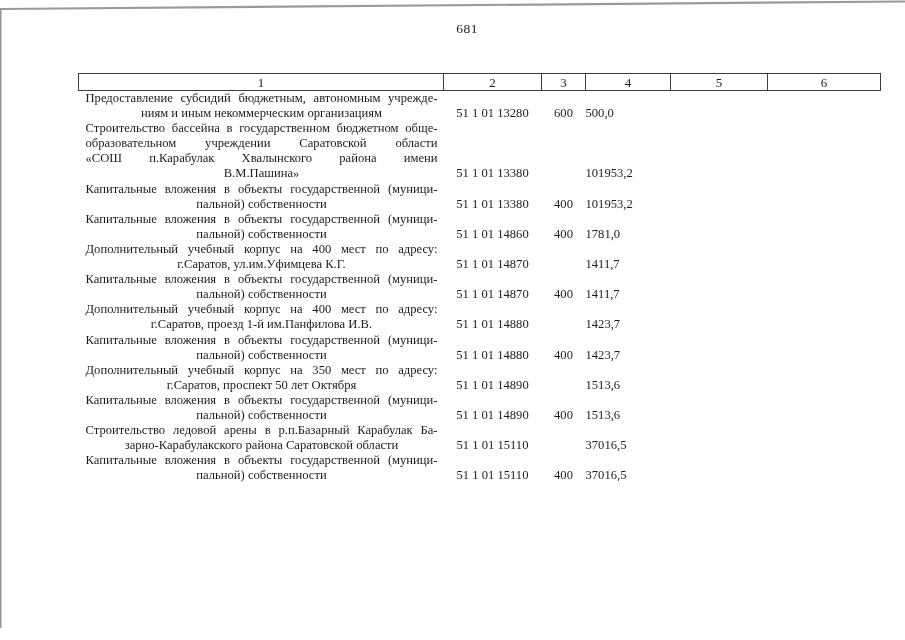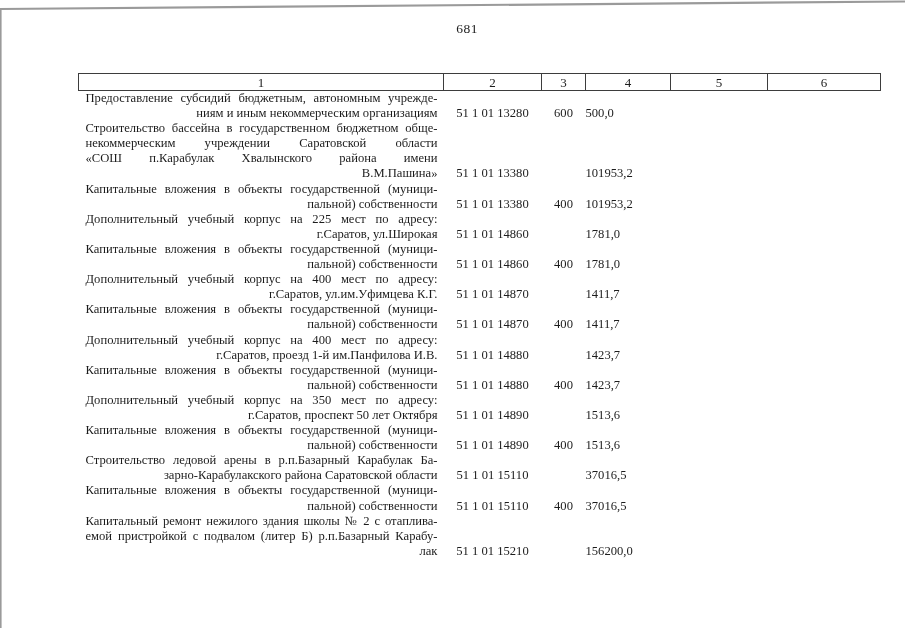--- a/index.html
+++ b/index.html
@@ -43,21 +43,21 @@
     padding: 0;
   }
   tbody td {
     vertical-align: bottom;
     font-size: 12.6px;
     line-height: 15.1px;
     padding: 0;
   }
   td.c1 { padding: 0 6px 0 7px; }
   td.c1 .jline { text-align: justify; text-align-last: justify; word-spacing: 0.02em; }
-  td.c1 .lline { text-align: right; }
+  td.c1 .lline { text-align: center; }
   td.c2 { text-align: center; }
   td.c3 { text-align: center; }
   td.c4 { text-align: left; padding-right: 4px; }
 </style>
 </head>
 <body>
 
 <svg class="scan-edges" viewBox="0 0 905 640">
   <line x1="0" y1="9" x2="905" y2="1.5" stroke="#9a9a9a" stroke-width="2.2"></line>
   <line x1="0.8" y1="8" x2="0.8" y2="628" stroke="#9a9a9a" stroke-width="1.6"></line>
@@ -93,21 +93,21 @@
     <td class="c2">51 1 01 13280</td>
     <td class="c3">600</td>
     <td class="c4">500,0</td>
     <td class="c5"></td>
     <td class="c6"></td>
   </tr>
 
   <tr>
     <td class="c1">
           <div class="jline">Строительство бассейна в государственном бюджетном обще-</div>
-          <div class="jline">некоммерческим учреждении Саратовской области</div>
+          <div class="jline">образовательном учреждении Саратовской области</div>
           <div class="jline">«СОШ п.Карабулак Хвалынского района имени</div>
           <div class="lline">В.М.Пашина»</div>
         </td>
     <td class="c2">51 1 01 13380</td>
     <td class="c3"></td>
     <td class="c4">101953,2</td>
     <td class="c5"></td>
     <td class="c6"></td>
   </tr>
 
@@ -116,31 +116,20 @@
           <div class="jline">Капитальные вложения в объекты государственной (муници-</div>
           <div class="lline">пальной) собственности</div>
         </td>
     <td class="c2">51 1 01 13380</td>
     <td class="c3">400</td>
     <td class="c4">101953,2</td>
     <td class="c5"></td>
     <td class="c6"></td>
   </tr>
 
-  <tr>
-    <td class="c1">
-          <div class="jline">Дополнительный учебный корпус на 225 мест по адресу:</div>
-          <div class="lline">г.Саратов, ул.Широкая</div>
-        </td>
-    <td class="c2">51 1 01 14860</td>
-    <td class="c3"></td>
-    <td class="c4">1781,0</td>
-    <td class="c5"></td>
-    <td class="c6"></td>
-  </tr>
 
   <tr>
     <td class="c1">
           <div class="jline">Капитальные вложения в объекты государственной (муници-</div>
           <div class="lline">пальной) собственности</div>
         </td>
     <td class="c2">51 1 01 14860</td>
     <td class="c3">400</td>
     <td class="c4">1781,0</td>
     <td class="c5"></td>
@@ -236,26 +225,14 @@
           <div class="jline">Капитальные вложения в объекты государственной (муници-</div>
           <div class="lline">пальной) собственности</div>
         </td>
     <td class="c2">51 1 01 15110</td>
     <td class="c3">400</td>
     <td class="c4">37016,5</td>
     <td class="c5"></td>
     <td class="c6"></td>
   </tr>
 
-  <tr>
-    <td class="c1">
-          <div class="jline">Капитальный ремонт нежилого здания школы № 2 с отаплива-</div>
-          <div class="jline">емой пристройкой с подвалом (литер Б) р.п.Базарный Карабу-</div>
-          <div class="lline">лак</div>
-        </td>
-    <td class="c2">51 1 01 15210</td>
-    <td class="c3"></td>
-    <td class="c4">156200,0</td>
-    <td class="c5"></td>
-    <td class="c6"></td>
-  </tr>
 </tbody>
 </table>
 
 </body></html>

